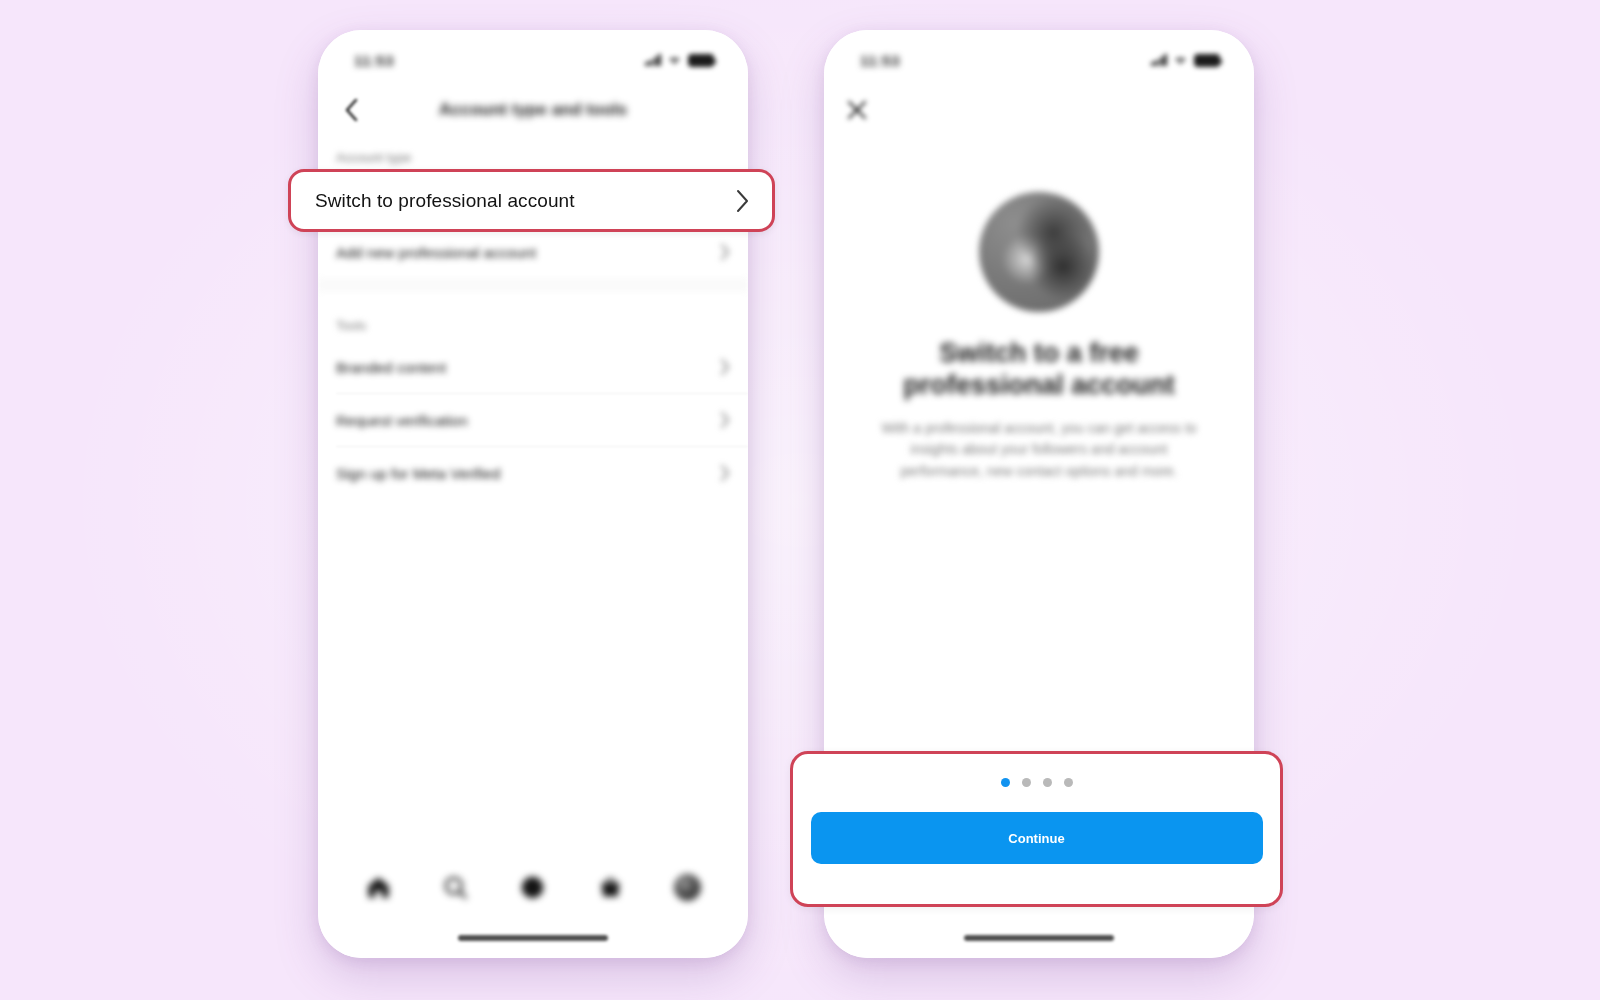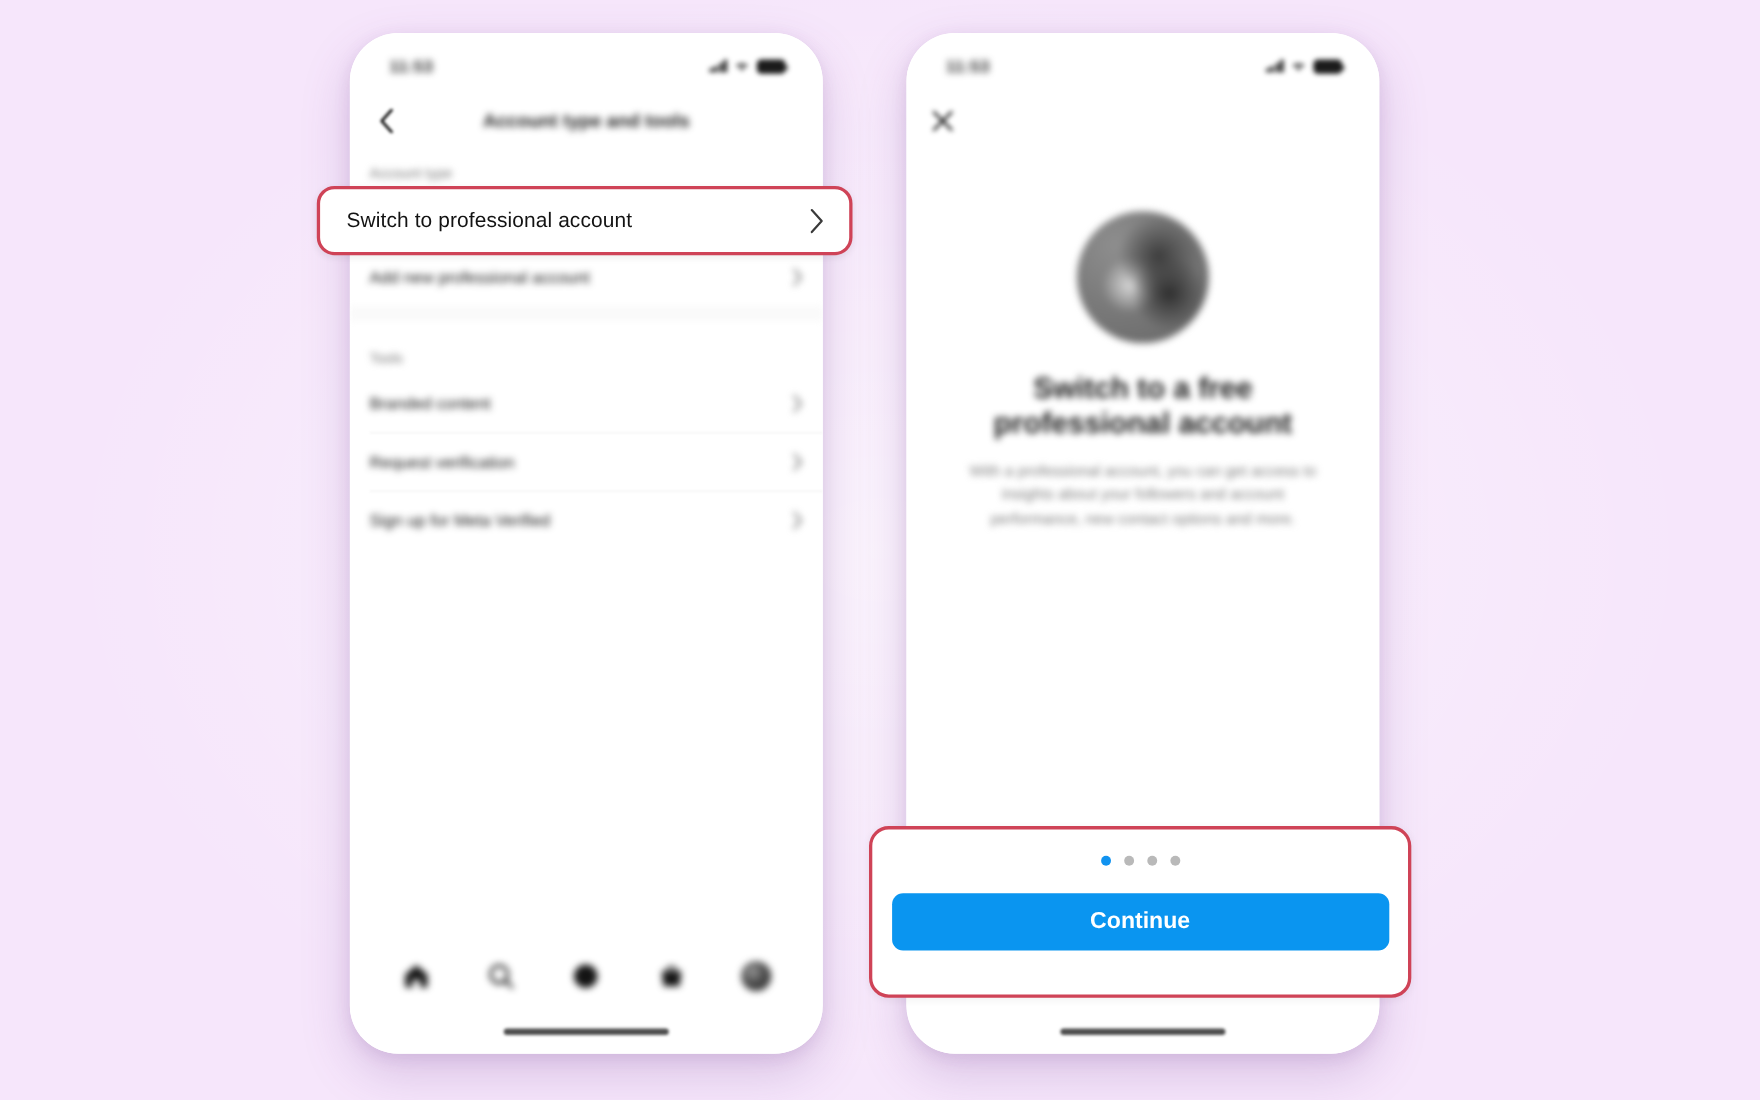--- a/index.html
+++ b/index.html
@@ -284,21 +284,21 @@
   .dot.active { background: #1193f0; }
 
   .continue-btn {
     margin-top: 25px;
     width: 452px;
     height: 52px;
     background: #0a95f0;
     border-radius: 10px;
     border: none;
     color: #ffffff;
-    font-size: 21px;
+    font-size: 13px;
     font-weight: bold;
     font-family: "Liberation Sans", sans-serif;
     display: flex;
     align-items: center;
     justify-content: center;
     cursor: pointer;
   }
 
   
   .right-bottom-fill { flex: 0 0 auto; height: 200px; background: #fff; }

